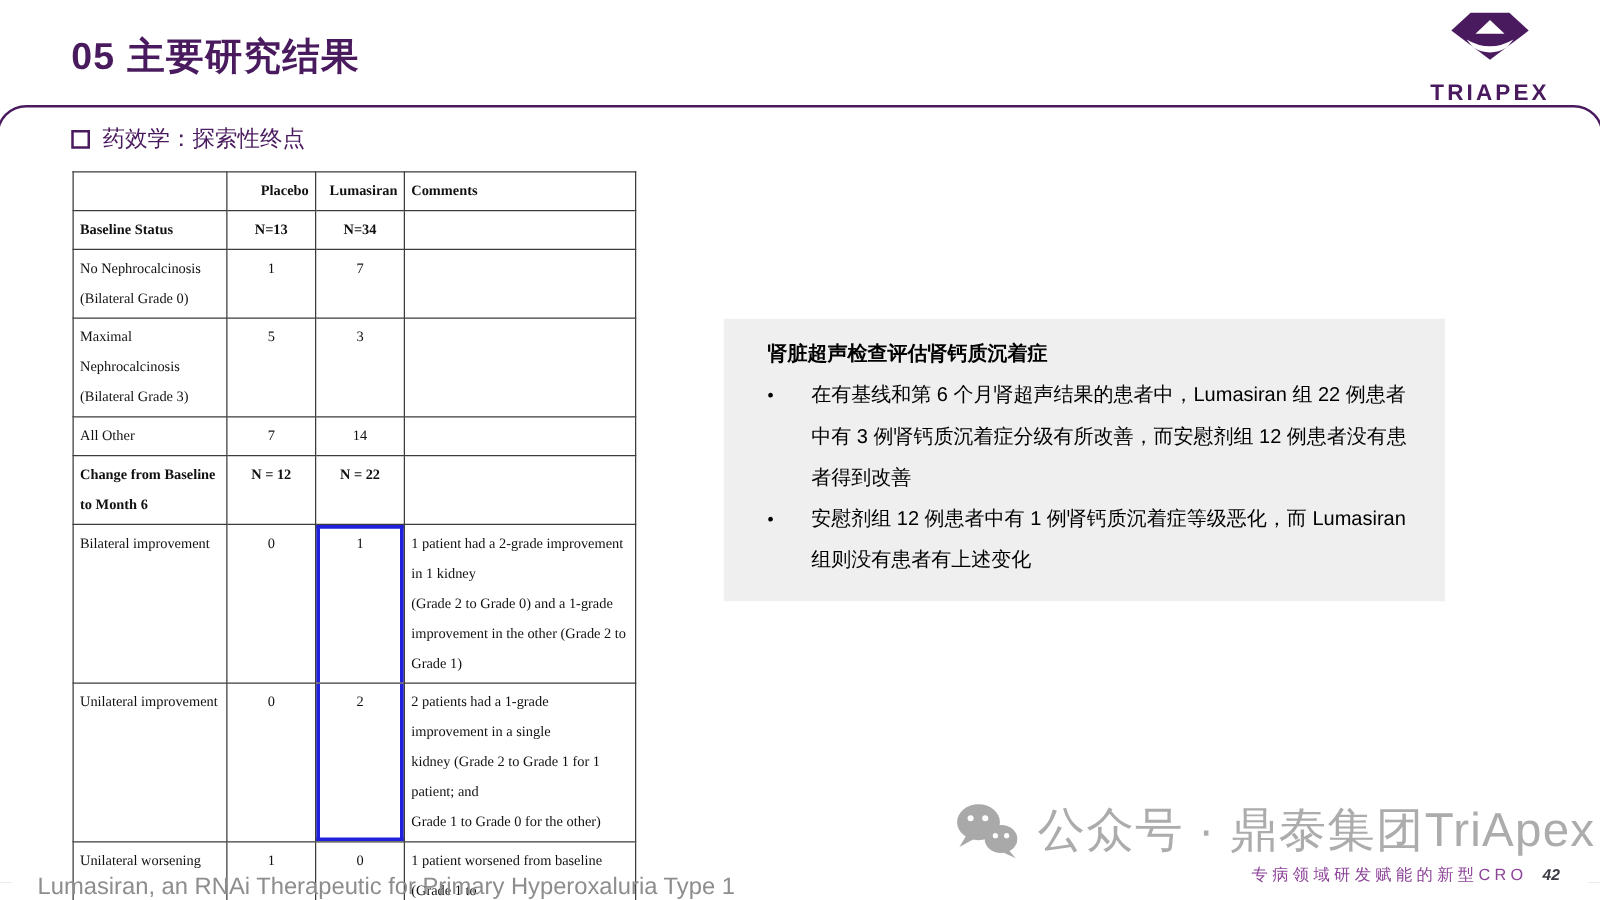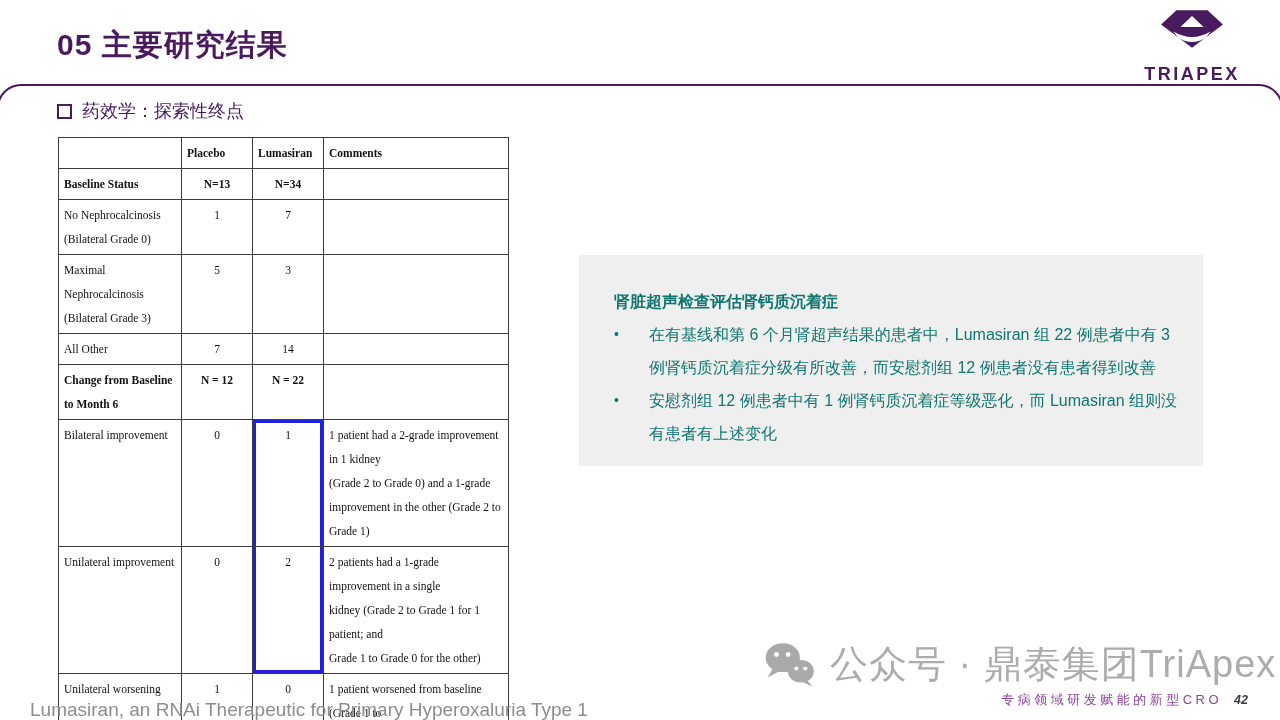--- a/index.html
+++ b/index.html
@@ -49,21 +49,21 @@
     border-collapse:collapse; table-layout:fixed; width:451px;
     font-family:"Liberation Serif", serif; font-size:11.5px; color:#111;
   }
   table.results th, table.results td {
     border:1px solid #3c3c3c; vertical-align:top;
     padding:3px 5px; line-height:24px; white-space:pre-line;
     overflow:hidden;
   }
   table.results th { font-weight:bold; }
   .c-label   { width:112px; text-align:left; }
-  .c-num     { width:60px;  text-align:left; }
+  .c-num     { width:60px;  text-align:right; }
   .c-comments{ text-align:left; }
   td.num { text-align:center; }
   tr.bold-row td { font-weight:bold; }
   td.hl-top {
     box-shadow: inset 0 3px 0 0 var(--highlight-blue),
                 inset 3px 0 0 0 var(--highlight-blue),
                 inset -3px 0 0 0 var(--highlight-blue);
   }
   td.hl-bottom {
     box-shadow: inset 0 -3px 0 0 var(--highlight-blue),
@@ -71,23 +71,23 @@
                 inset -3px 0 0 0 var(--highlight-blue);
   }
 
   .source-caption {
     position:absolute; left:30px; top:683px;
     font-size:19px; color:#8d8d8d;margin-top:16px;
   }
 
   
   .info-box {
-    position:absolute; left:579px; top:255px; width:624px; min-height:211px;
+    position:absolute; left:579px; top:255px; width:577px; min-height:211px;
     background:var(--info-box-bg); box-sizing:border-box;
-    padding:30px 22px 16px 35px; color:#0f766e;
+    padding:12px 22px 16px 35px; color:#000000;
   }
   .info-title { font-size:16px; font-weight:bold; line-height:33px; }
   .info-bullet { display:flex; font-size:16px; line-height:33px; }
   .info-bullet .dot { width:35px; flex:0 0 35px; font-size:14px; }
   .info-bullet .btext { flex:1; }
 
   
   .watermark {
     position:absolute; left:763px; top:638px;
     display:flex; align-items:center; gap:13px;

